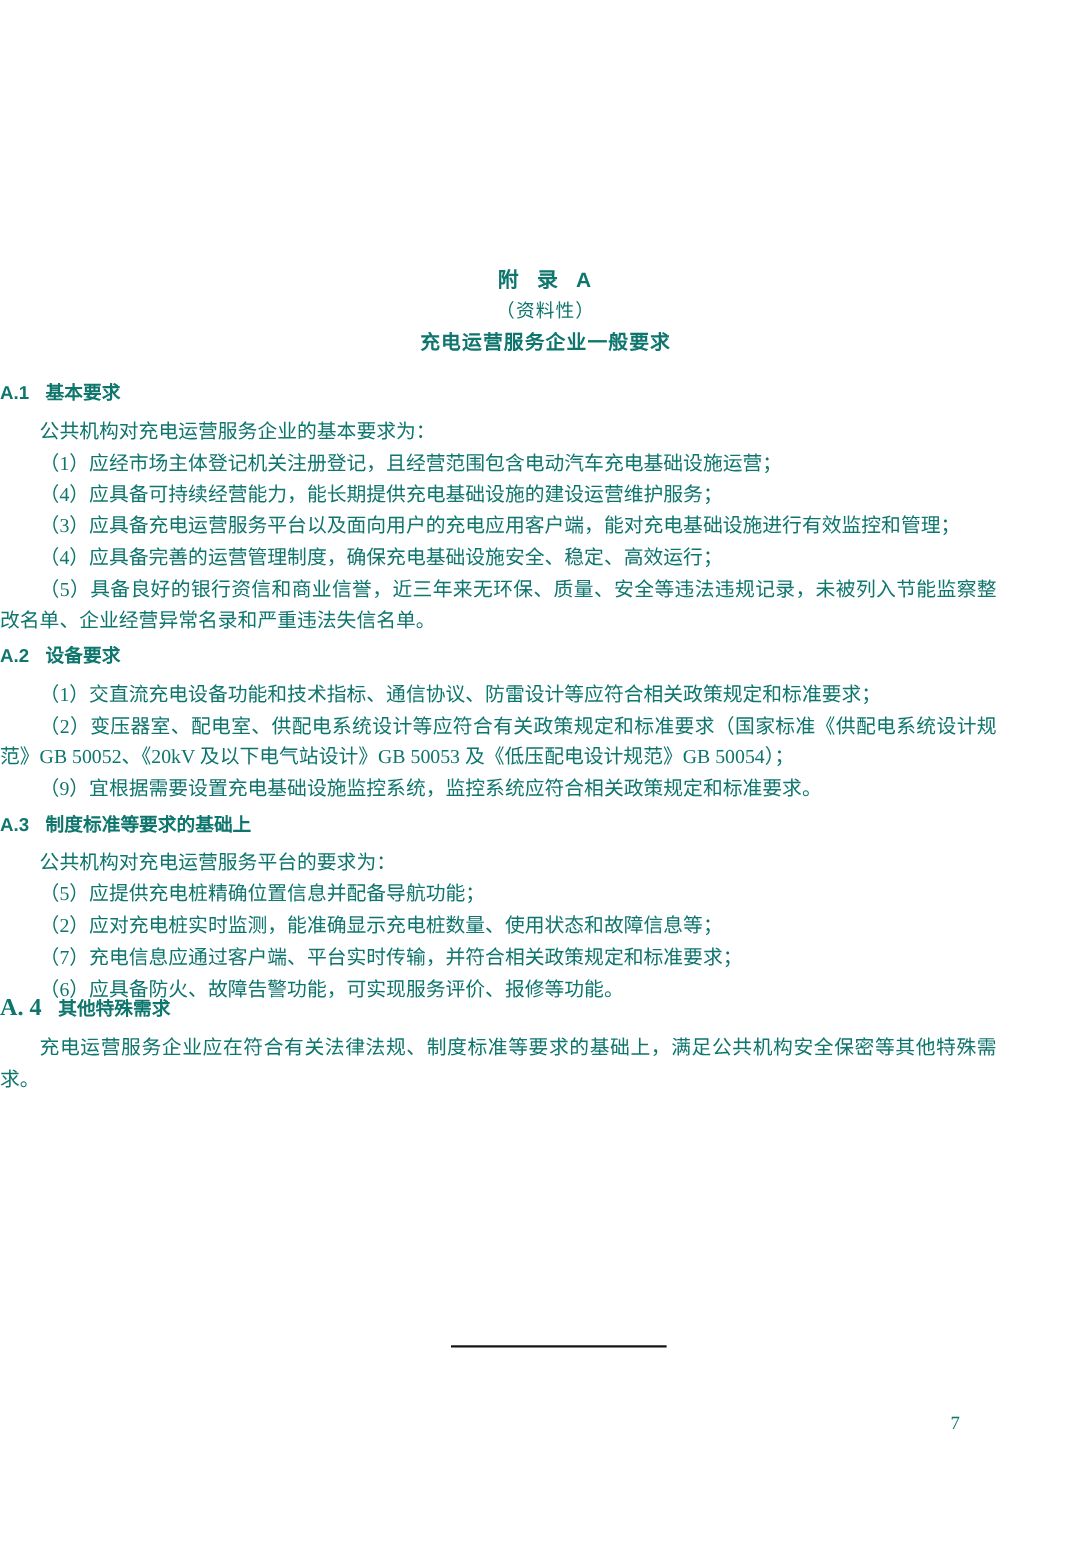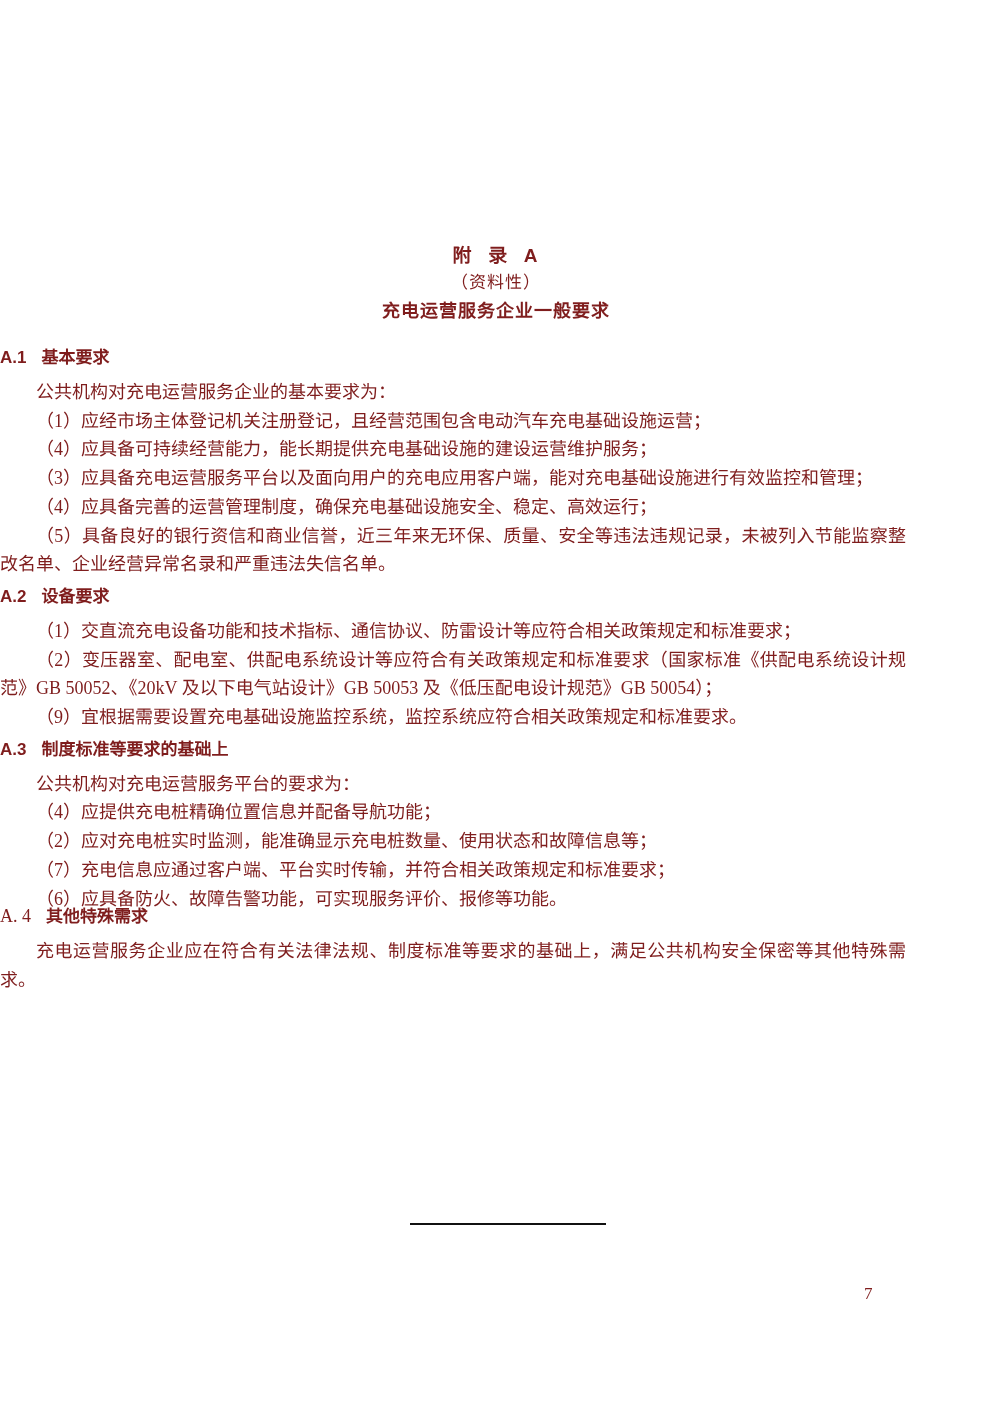--- a/index.html
+++ b/index.html
@@ -5,21 +5,21 @@
   html, body {
     margin: 0;
     padding: 0;
     background: #ffffff;
   }
   .page {
     position: relative;
     width: 992px;
     height: 1403px;
     background: #ffffff;
-    color: #7f1d1d;
+    color: #0f766e;
     overflow: hidden;
     font-family: "Liberation Serif", "DejaVu Serif", serif;
   }
   .title-block {
     padding-top: 242px;
     text-align: center;
   }
   .appendix-title {
     font-family: "Liberation Sans", "DejaVu Sans", sans-serif;
     font-weight: bold;
@@ -54,22 +54,22 @@
     margin-top: 19px;
   }
   .doc-section:nth-child(4) .sec-heading {
     margin-top: -9px;
   }
   .sec-num {
     margin-right: 15px;
   }
   .sec-num.serif-num {
     font-family: "Liberation Serif", "DejaVu Serif", serif;
-    font-weight: normal;
-    font-size: 18px;
+    font-weight: bold;
+    font-size: 22px;
   }
   .doc-para {
     margin: 0;
     font-size: 18px;
     line-height: 28.7px;
     text-indent: 2em;
     text-align: justify;
     font-family: "Liberation Serif", "DejaVu Serif", serif;
   }
   .footnote-rule {
@@ -113,21 +113,21 @@
       </section>
       <section class="doc-section">
         <h2 class="sec-heading"><span class="sec-num">A.2</span><span class="sec-title">设备要求</span></h2>
         <p class="doc-para">（1）交直流充电设备功能和技术指标、通信协议、防雷设计等应符合相关政策规定和标准要求；</p>
         <p class="doc-para">（2）变压器室、配电室、供配电系统设计等应符合有关政策规定和标准要求（国家标准《供配电系统设计规范》GB 50052、《20kV 及以下电气站设计》GB 50053 及《低压配电设计规范》GB 50054）；</p>
         <p class="doc-para">（9）宜根据需要设置充电基础设施监控系统，监控系统应符合相关政策规定和标准要求。</p>
       </section>
       <section class="doc-section">
         <h2 class="sec-heading"><span class="sec-num">A.3</span><span class="sec-title">制度标准等要求的基础上</span></h2>
         <p class="doc-para">公共机构对充电运营服务平台的要求为：</p>
-        <p class="doc-para">（4）应提供充电桩精确位置信息并配备导航功能；</p>
+        <p class="doc-para">（5）应提供充电桩精确位置信息并配备导航功能；</p>
         <p class="doc-para">（2）应对充电桩实时监测，能准确显示充电桩数量、使用状态和故障信息等；</p>
         <p class="doc-para">（7）充电信息应通过客户端、平台实时传输，并符合相关政策规定和标准要求；</p>
         <p class="doc-para">（6）应具备防火、故障告警功能，可实现服务评价、报修等功能。</p>
       </section>
       <section class="doc-section">
         <h2 class="sec-heading"><span class="sec-num serif-num">A. 4</span><span class="sec-title">其他特殊需求</span></h2>
         <p class="doc-para">充电运营服务企业应在符合有关法律法规、制度标准等要求的基础上，满足公共机构安全保密等其他特殊需求。</p>
       </section>
     </div>
 

